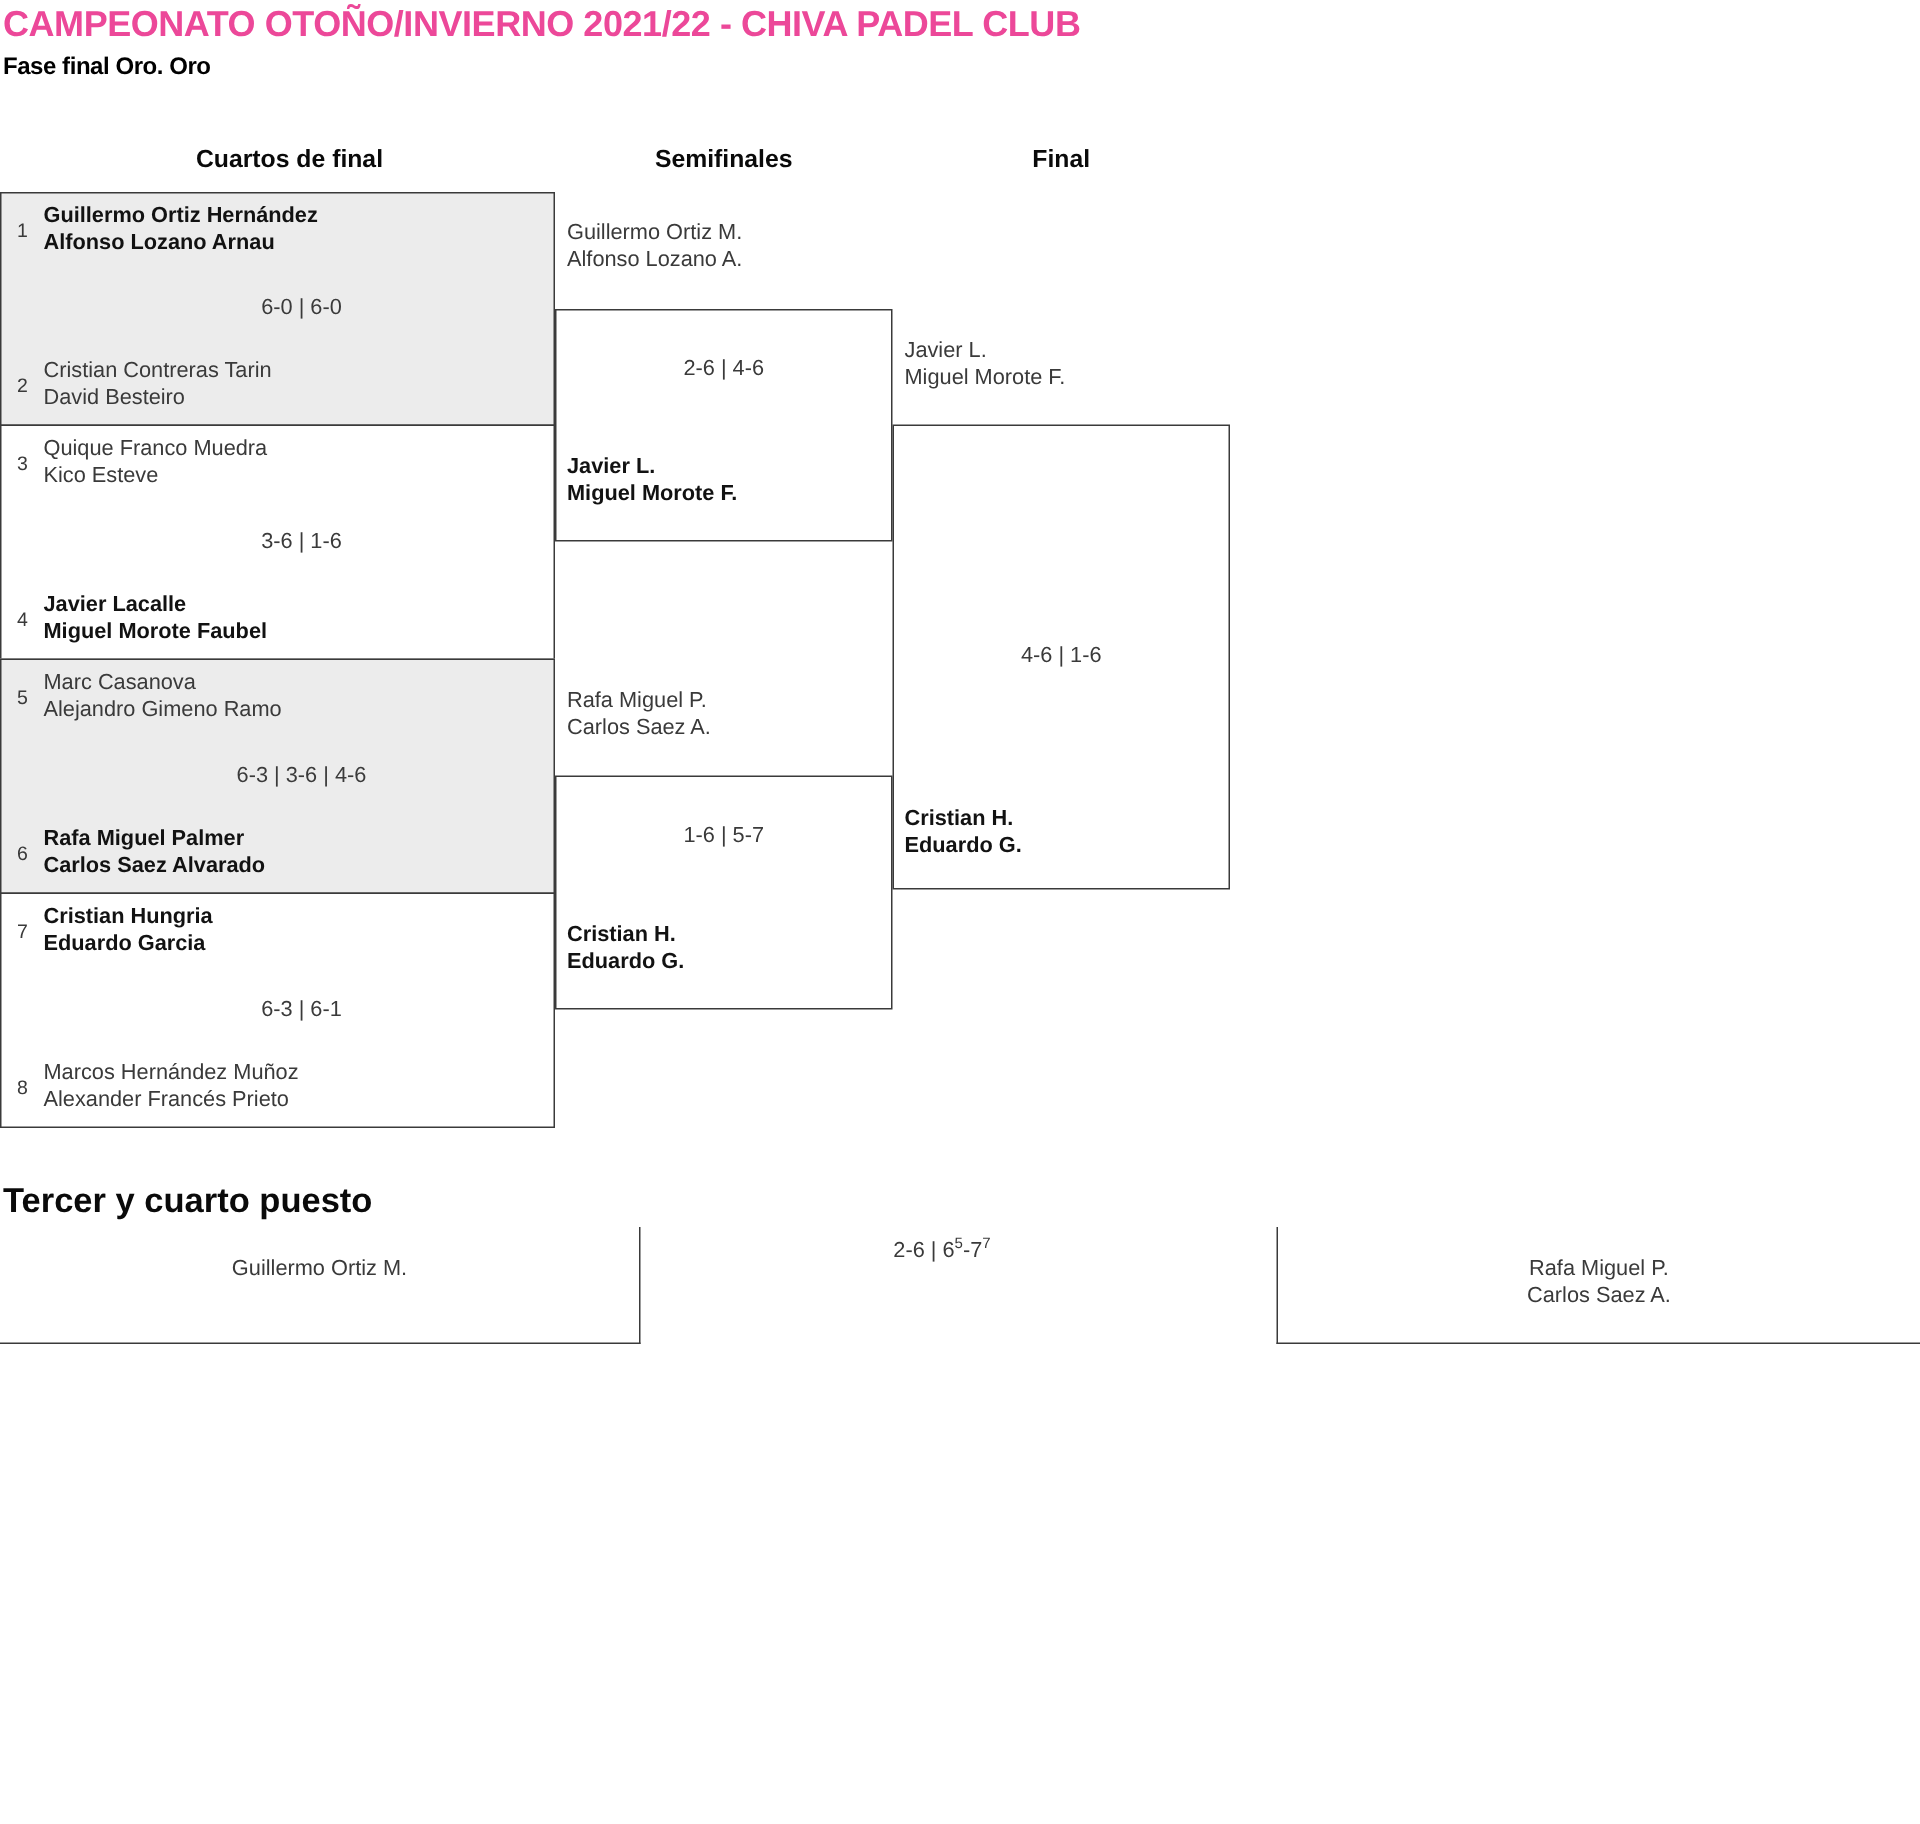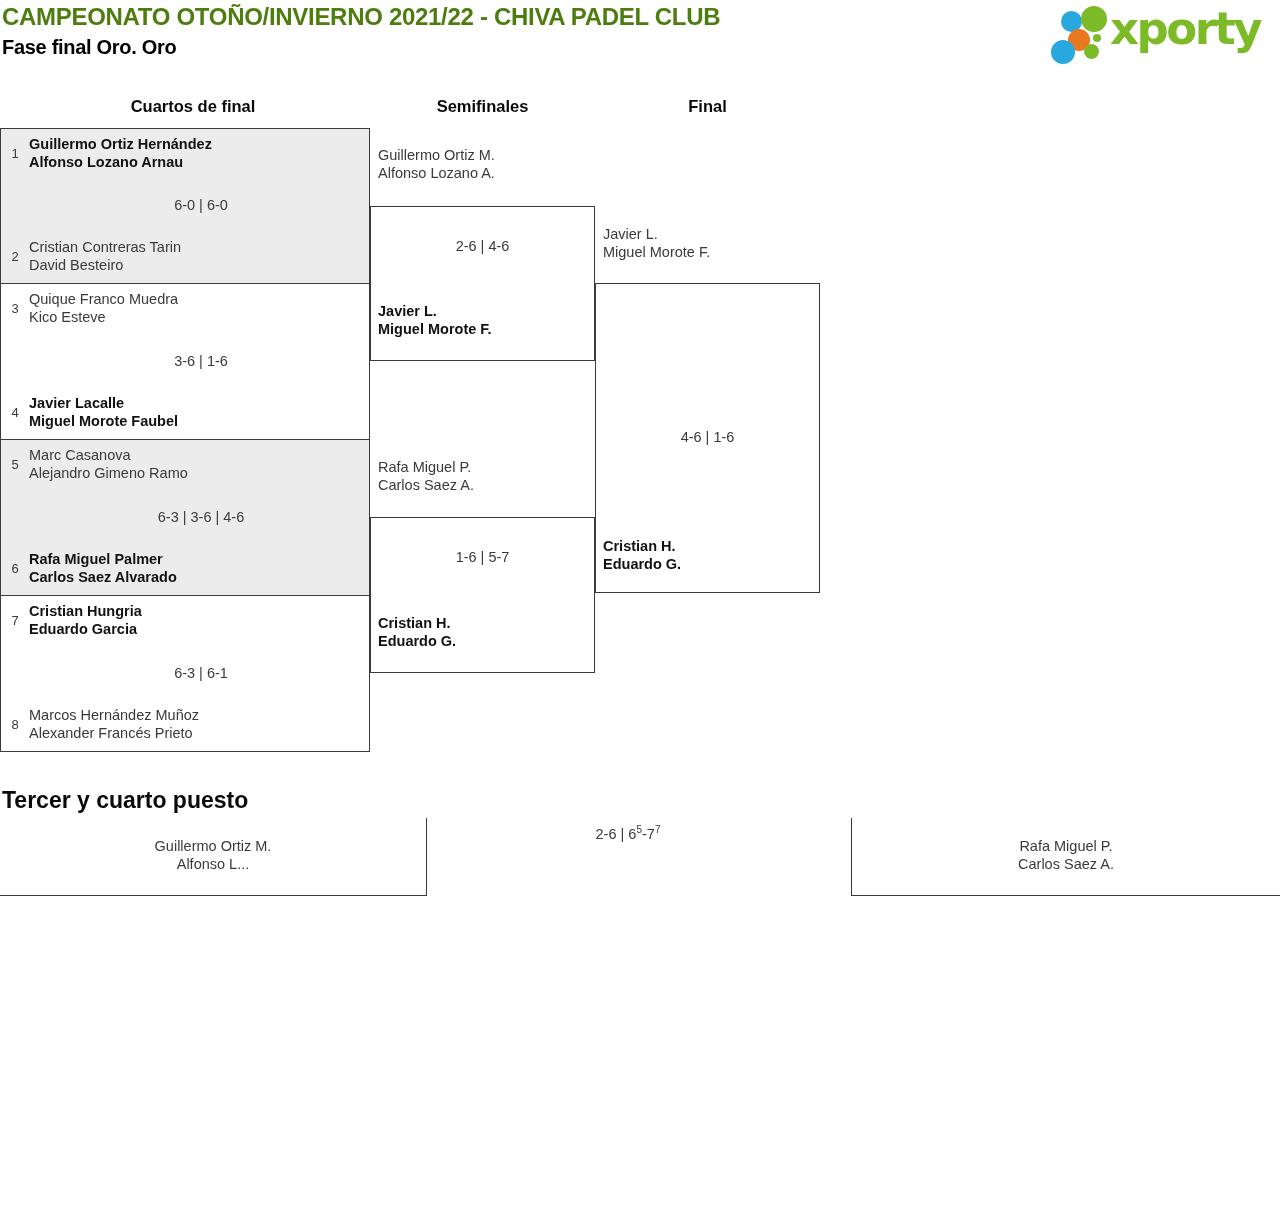--- a/index.html
+++ b/index.html
@@ -10,22 +10,22 @@
     --green:#7cba28;
     --blue:#29a8e0;
     --orange:#e8791e;
   }
   *{margin:0;padding:0;box-sizing:border-box;}
   html,body{background:#fff;}
   body{font-family:"Liberation Sans", sans-serif;}
   .page{position:relative;width:1280px;height:1216px;background:#fff;overflow:hidden;}
 
   
-  .title{position:absolute;left:2px;top:3px;font-size:24px;font-weight:800;color:#4d7c0f;letter-spacing:-0.3px;}
-  .subtitle{position:absolute;left:2px;top:36px;font-size:20px;font-weight:700;color:#000;letter-spacing:-0.3px;}
+  .title{position:absolute;left:2px;top:3px;font-size:24px;font-weight:800;color:#ec4899;letter-spacing:-0.3px;}
+  .subtitle{position:absolute;left:2px;top:36px;font-size:16px;font-weight:700;color:#000;letter-spacing:-0.3px;}
 
   
   .logo{position:absolute;left:1045px;top:0;width:235px;height:75px;}
   .dot{position:absolute;border-radius:50%;}
   .dot.d1{left:16px;top:11px;width:21px;height:21px;background:var(--blue);}
   .dot.d2{left:36px;top:6px;width:26px;height:26px;background:var(--green);}
   .dot.d3{left:23px;top:29px;width:22px;height:22px;background:var(--orange);}
   .dot.d4{left:6px;top:40px;width:24px;height:24px;background:var(--blue);}
   .dot.d5{left:39px;top:44px;width:15px;height:15px;background:var(--green);}
   .dot.d6{left:48px;top:34px;width:8px;height:8px;background:var(--green);}
@@ -73,29 +73,20 @@
   .tp-score sup{font-size:10px;line-height:0;}
 </style>
 </head>
 <body>
 
 <div class="page">
 
   <div class="title">CAMPEONATO OTOÑO/INVIERNO 2021/22 - CHIVA PADEL CLUB</div>
   <div class="subtitle">Fase final Oro. Oro</div>
 
-  <div class="logo">
-    <span class="dot d1"></span>
-    <span class="dot d2"></span>
-    <span class="dot d3"></span>
-    <span class="dot d4"></span>
-    <span class="dot d5"></span>
-    <span class="dot d6"></span>
-    <span class="wordmark">xporty</span>
-  </div>
 
   <div class="round-h rh-qf">Cuartos de final</div>
   <div class="round-h rh-sf">Semifinales</div>
   <div class="round-h rh-f">Final</div>
 
   <div class="qf qf1 gray">
     <div class="team winner">
       <span class="seed">1</span>
       <div class="names">
         <div>Guillermo Ortiz Hernández</div>
@@ -198,21 +189,20 @@
   <div class="lbl winner" style="left:603px;top:538px;">
     <div>Cristian H.</div>
     <div>Eduardo G.</div>
   </div>
 
   <div class="tp-heading">Tercer y cuarto puesto</div>
 
   <div class="tp-left">
     <div class="tp-team">
       <div>Guillermo Ortiz M.</div>
-      <div>Alfonso L...</div>
     </div>
   </div>
 
   <div class="tp-score"><span>2-6 | 6</span><sup>5</sup><span>-7</span><sup>7</sup></div>
 
   <div class="tp-right">
     <div class="tp-team">
       <div>Rafa Miguel P.</div>
       <div>Carlos Saez A.</div>
     </div>

